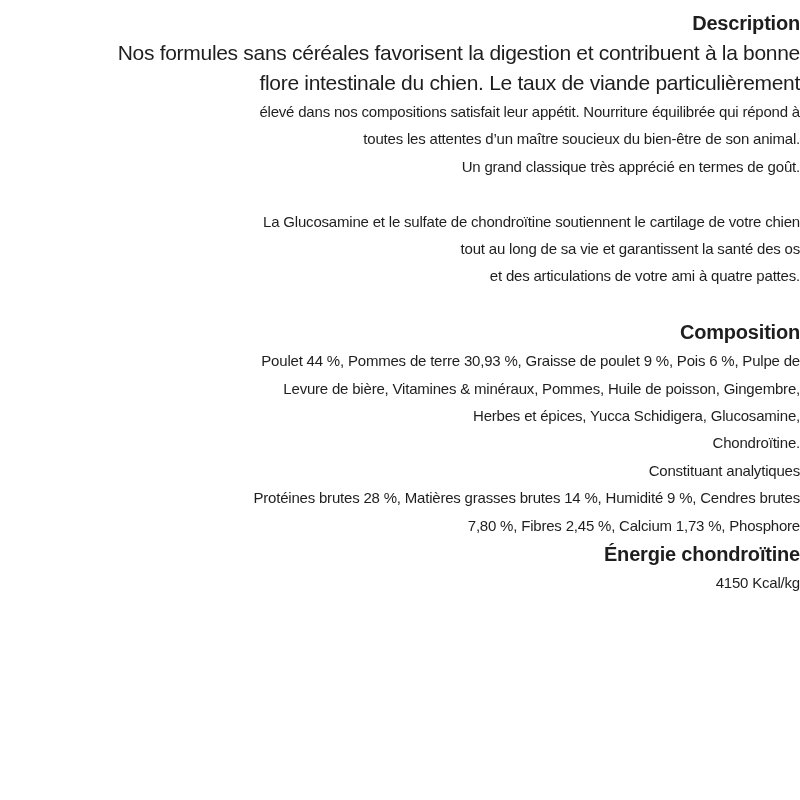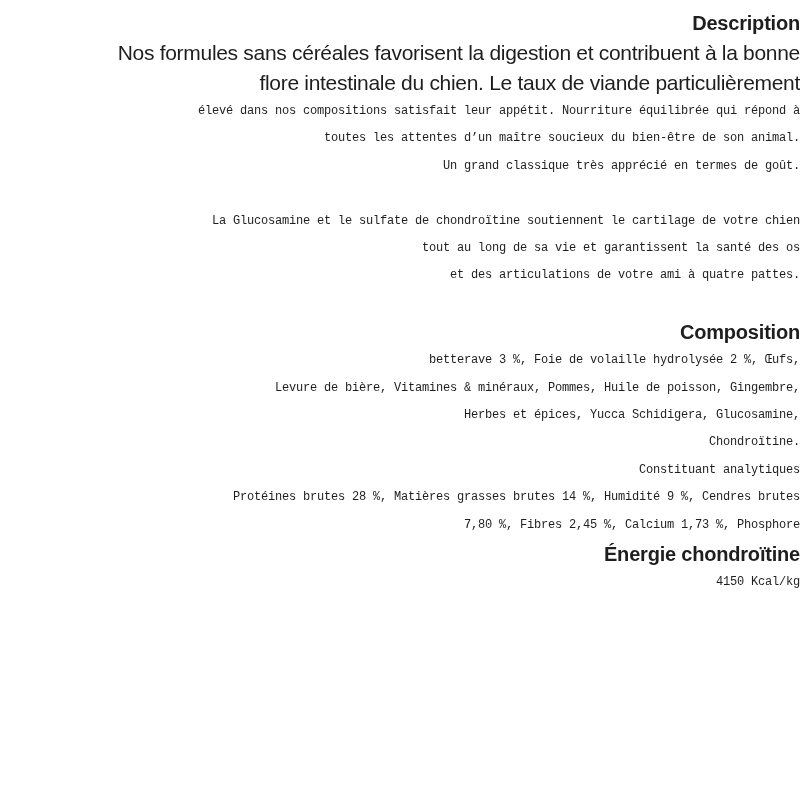--- a/index.html
+++ b/index.html
@@ -27,24 +27,23 @@
     font-size: 20px;
     line-height: 30px;
     letter-spacing: -0.2px;
   }
   .ln-xl {
     font-size: 21px;
     line-height: 30px;
     letter-spacing: -0.3px;
   }
   .ln-body {
-    font-size: 12px;
+    font-size: 15px;
     line-height: 27.4px;
     letter-spacing: -0.2px;
-    font-family: Liberation Mono, monospace;
   }
   .ln-spacer {
     height: 27.4px;
   }
 </style>
 </head>
 <body>
 
 <div class="page" style="background: rgb(255, 255, 255);">
   <div class="content" style="color: rgb(30, 30, 30);">
@@ -53,21 +52,21 @@
       <div class="ln ln-xl">flore intestinale du chien. Le taux de viande particulièrement</div>
       <div class="ln ln-body">élevé dans nos compositions satisfait leur appétit. Nourriture équilibrée qui répond à</div>
       <div class="ln ln-body">toutes les attentes d’un maître soucieux du bien-être de son animal.</div>
       <div class="ln ln-body">Un grand classique très apprécié en termes de goût.</div>
       <div class="ln ln-spacer"></div>
       <div class="ln ln-body">La Glucosamine et le sulfate de chondroïtine soutiennent le cartilage de votre chien</div>
       <div class="ln ln-body">tout au long de sa vie et garantissent la santé des os</div>
       <div class="ln ln-body">et des articulations de votre ami à quatre pattes.</div>
       <div class="ln ln-spacer"></div>
       <div class="ln ln-heading">Composition</div>
-      <div class="ln ln-body">betterave 3 %, Foie de volaille hydrolysée 2 %, Œufs,</div>
+      <div class="ln ln-body">Poulet 44 %, Pommes de terre 30,93 %, Graisse de poulet 9 %, Pois 6 %, Pulpe de</div>
       <div class="ln ln-body">Levure de bière, Vitamines &amp; minéraux, Pommes, Huile de poisson, Gingembre,</div>
       <div class="ln ln-body">Herbes et épices, Yucca Schidigera, Glucosamine,</div>
       <div class="ln ln-body">Chondroïtine.</div>
       <div class="ln ln-body">Constituant analytiques</div>
       <div class="ln ln-body">Protéines brutes 28 %, Matières grasses brutes 14 %, Humidité 9 %, Cendres brutes</div>
       <div class="ln ln-body">7,80 %, Fibres 2,45 %, Calcium 1,73 %, Phosphore</div>
       <div class="ln ln-heading">Énergie chondroïtine</div>
       <div class="ln ln-body">4150 Kcal/kg</div>
     </div>
 </div>

